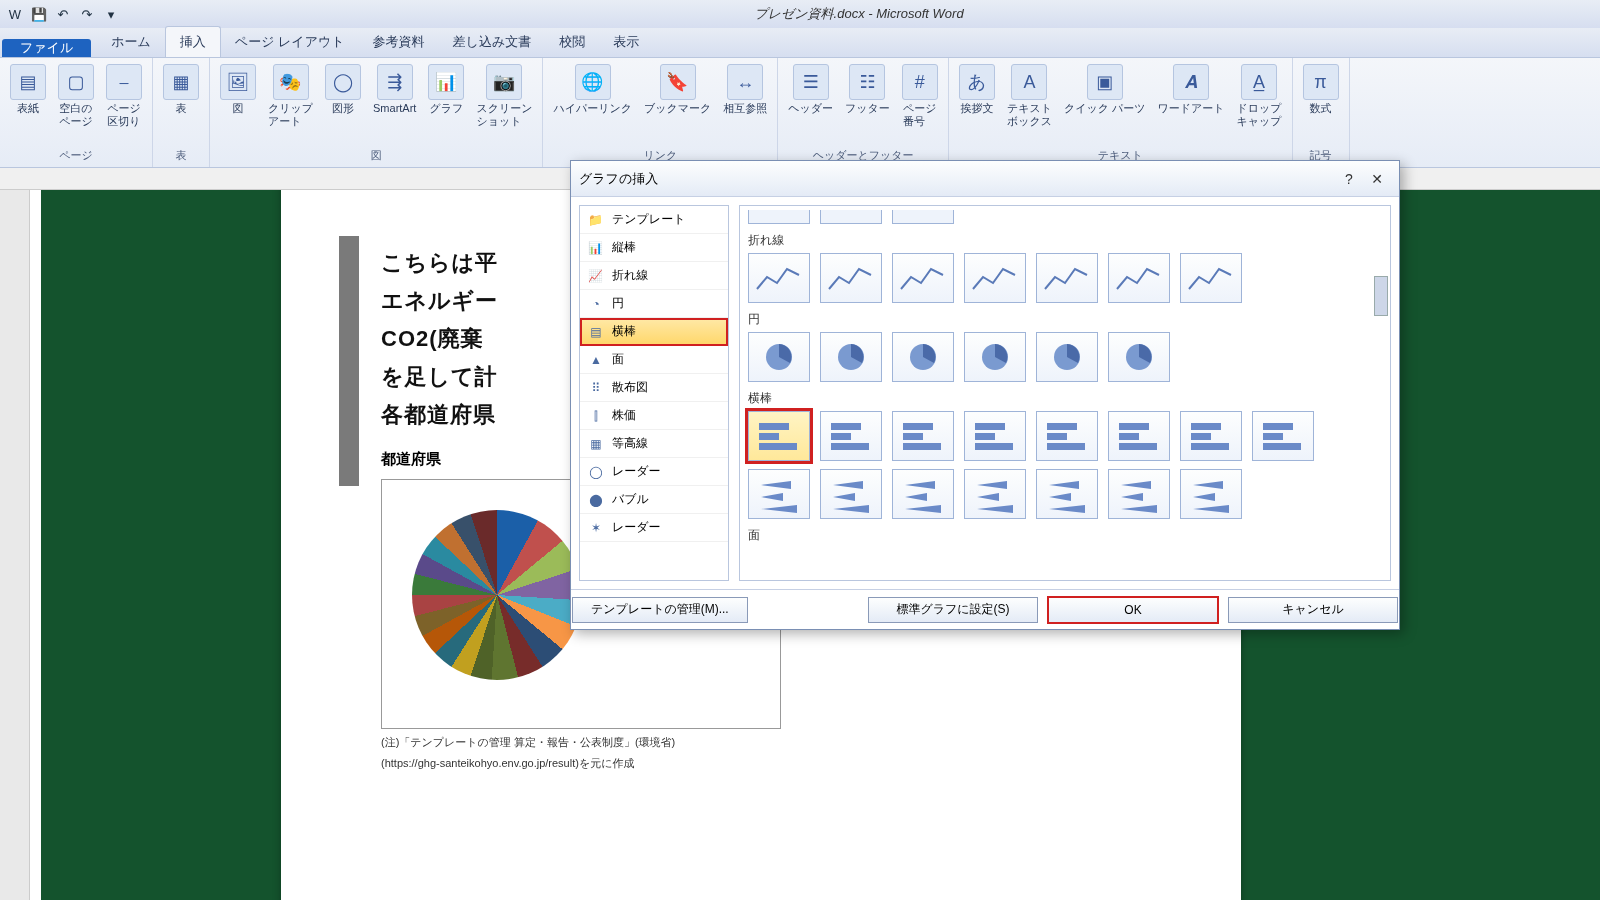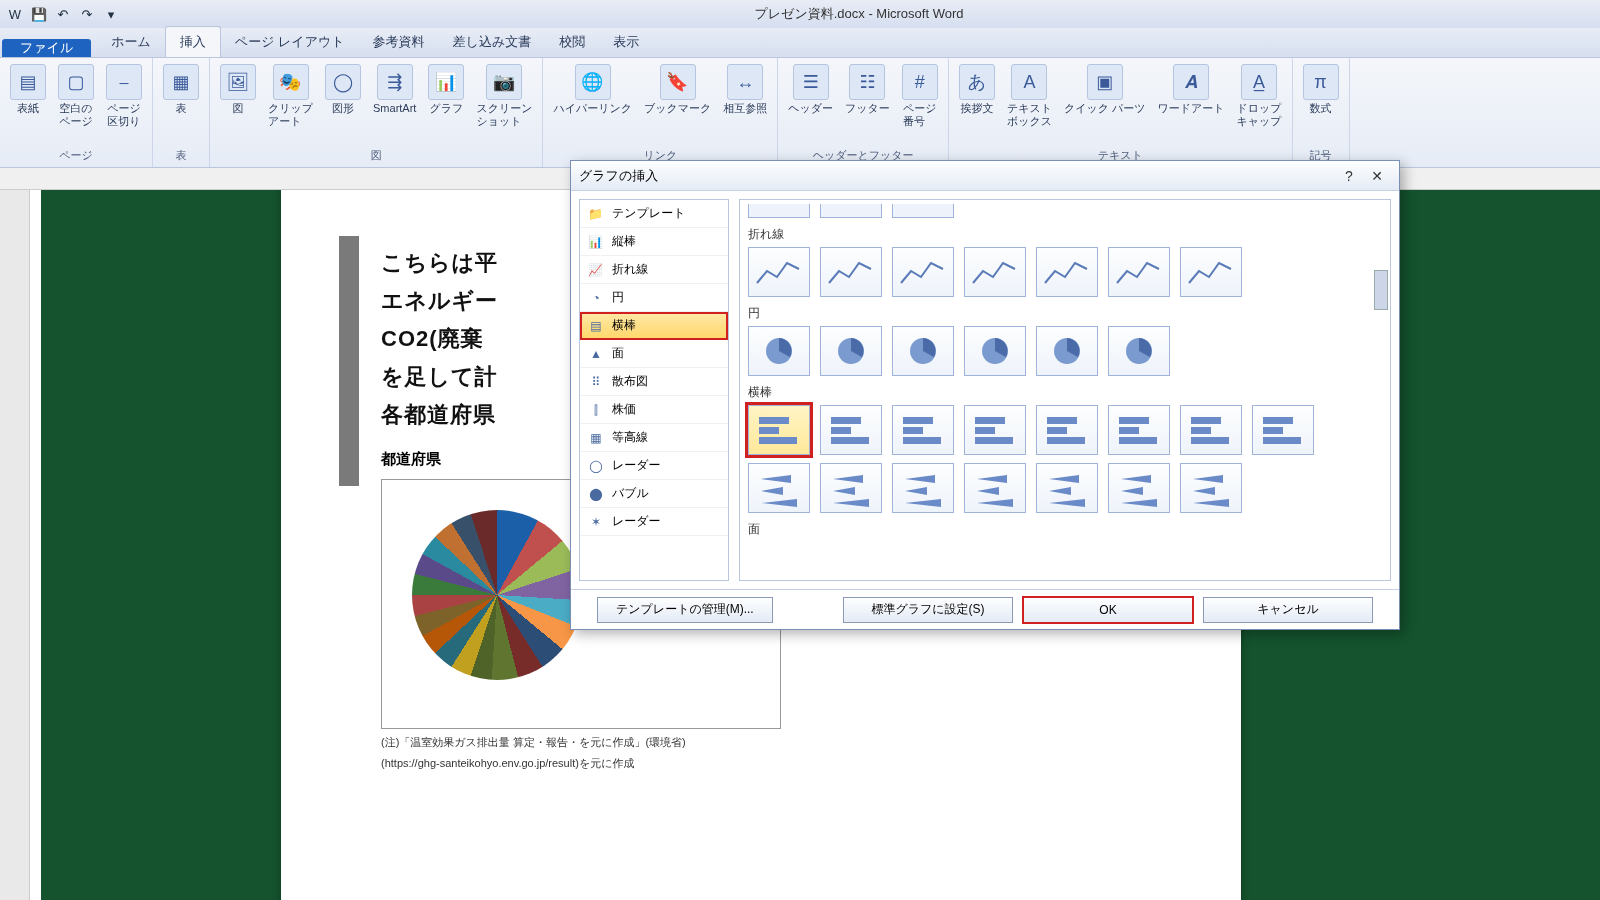--- a/index.html
+++ b/index.html
@@ -2,21 +2,21 @@
 <html><head>
 <meta charset="utf-8">
 <style>
 * { box-sizing: border-box; margin: 0; padding: 0; font-family: "Meiryo UI", "MS PGothic", sans-serif; }
 body { background: #fff; width: 1600px; height: 900px; overflow: hidden; font-size: 12px; }
 
 
 .titlebar { height: 28px; background: linear-gradient(#e8edf5,#d6def0); display: flex; align-items: center; padding: 0 4px; }
 .titlebar .qat { display: flex; gap: 2px; align-items: center; }
 .qat-btn { width: 22px; height: 22px; display: flex; align-items: center; justify-content: center; color: #234; font-size: 13px; }
-.titlebar .title { flex: 1; text-align: center; font-size: 13px; color: #333; }
+.titlebar .title { flex: 1; text-align: center; font-size: 13px; color: #333; font-style: italic; }
 
 
 .ribbon-tabs { height: 30px; background: linear-gradient(#e8edf5,#d6def0); display: flex; align-items: flex-end; padding-left: 2px; border-bottom: 1px solid #b9c6de; }
 .ribbon-tab { padding: 6px 14px; font-size: 13px; color: #2a3b5a; cursor: pointer; }
 .ribbon-tab.file { background: #1e63c0; color: #fff; border-radius: 3px 3px 0 0; margin-right: 6px; padding: 0 18px; }
 .ribbon-tab.active { background: #f4f6fa; border: 1px solid #b9c6de; border-bottom: none; border-radius: 3px 3px 0 0; }
 
 
 .ribbon-body { height: 110px; background: linear-gradient(#f4f6fa,#e6ecf6); border-bottom: 1px solid #b9c6de; display: flex; }
 .ribbon-group { border-right: 1px solid #cdd6e8; padding: 4px 6px 2px; display: flex; flex-direction: column; }
@@ -44,38 +44,38 @@
 .pie-box { margin-top: 10px; border: 1px solid #999; width: 400px; height: 250px; position: relative; }
 .pie { width: 170px; height: 170px; border-radius: 50%; position: absolute; left: 30px; top: 30px;
   background: conic-gradient(#1b5fa8 0 8%, #c0504d 8% 14%, #9bbb59 14% 20%, #8064a2 20% 26%, #4bacc6 26% 31%, #f79646 31% 36%, #2c4d75 36% 41%, #772c2a 41% 46%, #5f7530 46% 51%, #4f6228 51% 55%, #c1a01f 55% 59%, #276a7c 59% 63%, #b65708 63% 67%, #7d6229 67% 71%, #a94343 71% 75%, #3a7a3a 75% 79%, #5a4a8a 79% 83%, #2a8aa0 83% 87%, #c07030 87% 91%, #38506a 91% 95%, #6a2a2a 95% 100%); }
 .legend { position:absolute; right:10px; top:30px; font-size:11px; }
 .legend-row { display:flex; align-items:center; gap:4px; margin:2px 0;}
 .legend-row .sw { width:10px; height:10px; }
 .note { font-size: 11px; color:#333; margin-top:6px; line-height:1.4;}
 
 
 .dialog-back { position:absolute; left:570px; top:160px; width:830px; height:470px; background:#fff; border:1px solid #7a8fb3; box-shadow:4px 4px 12px rgba(0,0,0,0.3); z-index:100; display:flex; flex-direction:column;}
-.dialog-title { height:30px; background:linear-gradient(#fdfefe,#e4ebf6); border-bottom:1px solid #c6d0e4; display:flex; align-items:center; padding:0 8px; font-size:13px;}
+.dialog-title { height:36px; background:linear-gradient(#fdfefe,#e4ebf6); border-bottom:1px solid #c6d0e4; display:flex; align-items:center; padding:0 8px; font-size:13px;}
 .dialog-title .spacer{flex:1;}
 .dialog-title .tbtn{ width:28px; height:20px; display:flex; align-items:center; justify-content:center; cursor:pointer; font-size:14px; color:#333;}
 .dialog-body { flex:1; display:flex; padding:8px; gap:10px; overflow:hidden;}
 .cat-list { width:150px; border:1px solid #b9c6de; background:#fff; overflow:auto;}
 .cat-item { display:flex; align-items:center; gap:8px; padding:5px 8px; font-size:12px; cursor:pointer; border-bottom:1px solid #f0f0f0;}
 .cat-item.selected { background:linear-gradient(#ffe9a8,#ffd76a); outline:2px solid #d02020; outline-offset:-2px;}
 .cat-item .cico{ width:16px; height:16px; display:flex; align-items:center; justify-content:center; color:#4a6aa0;}
 .gallery { flex:1; border:1px solid #b9c6de; overflow:auto; position:relative; padding:4px 8px 30px;}
 .gallery .scrollthumb{position:absolute; right:2px; top:70px; width:14px; height:40px; background:#cdd6e8; border:1px solid #9aa;}
 .gal-section-title{ font-size:12px; color:#333; margin:8px 0 4px;}
 .gal-row{ display:flex; gap:10px; flex-wrap:wrap; }
 .thumb { width:62px; height:50px; border:1px solid #9fb4d8; background:linear-gradient(#fdfefe,#eef3fb); display:flex; align-items:center; justify-content:center; cursor:pointer;}
 .thumb svg{width:48px;height:38px;}
 .thumb.highlight { outline:3px solid #d02020; outline-offset:0; background:linear-gradient(#fff4c4,#ffe89a);}
 .peek-row{display:flex; gap:10px;}
 .peek{width:62px;height:14px;border:1px solid #9fb4d8;border-top:none;background:#eef3fb;}
-.dialog-footer{ height:40px; border-top:1px solid #c6d0e4; display:flex; align-items:center; gap:10px; padding:0 26px;}
+.dialog-footer{ height:40px; border-top:1px solid #c6d0e4; display:flex; align-items:center; gap:10px; padding:0 1px;}
 .dlg-btn{ height:26px; padding:0 18px; border:1px solid #8a9ab8; background:linear-gradient(#fdfefe,#e4ebf6); font-size:12px; cursor:pointer; display:flex; align-items:center;}
 .dlg-btn.primary{ outline:2px solid #d02020; outline-offset:-1px; min-width:170px; justify-content:center;}
 .dlg-btn.wide{min-width:170px; justify-content:center;}
 .footer-spacer{flex:1;}
 </style>
 </head>
 <body>
 
 <div class="titlebar">
   <div class="qat">
@@ -263,21 +263,21 @@
             <div class="legend-row">
               <span class="sw" style="background:#8064a2"></span>
               <span>茨城県 5.40%</span>
             </div>
             <div class="legend-row">
               <span class="sw" style="background:#4bacc6"></span>
               <span>福岡県 5.20%</span>
             </div>
           </div>
       </div>
-      <div class="note">(注)「温室効果ガス排出量 算定・報告・を元に作成」(環境省)</div>
+      <div class="note">(注)「テンプレートの管理 算定・報告・公表制度」(環境省)</div>
       <div class="note">(https://ghg-santeikohyo.env.go.jp/result)を元に作成</div>
     </div>
   </div>
 </div>
 
 <div class="dialog-back">
   <div class="dialog-title">
     <span>グラフの挿入</span>
     <span class="spacer"></span>
     <span class="tbtn">?</span>

